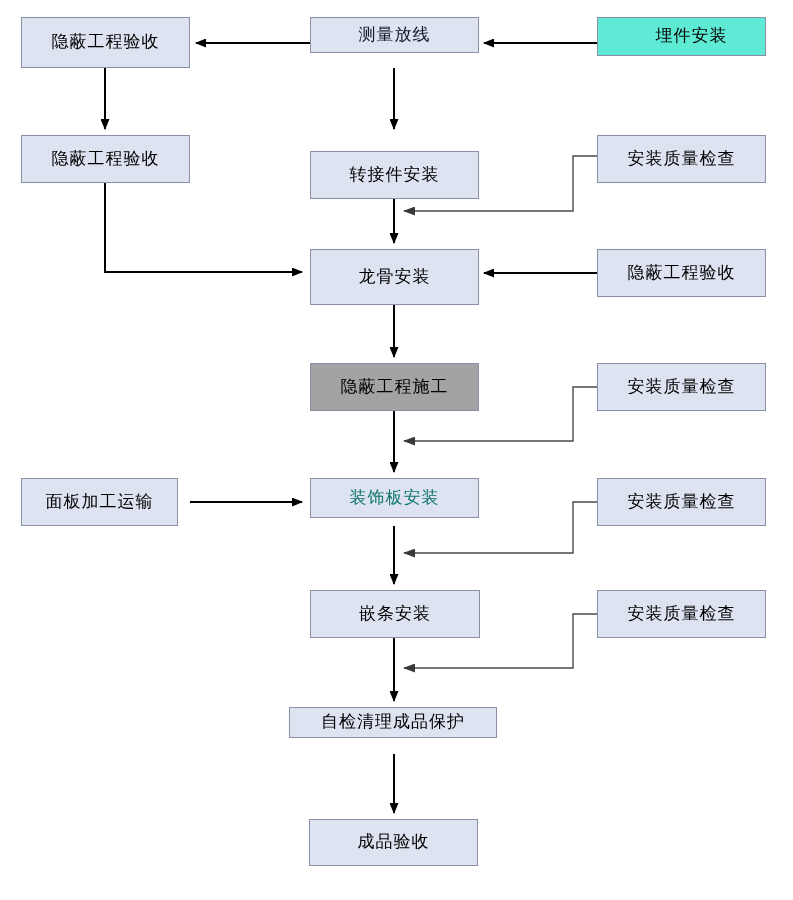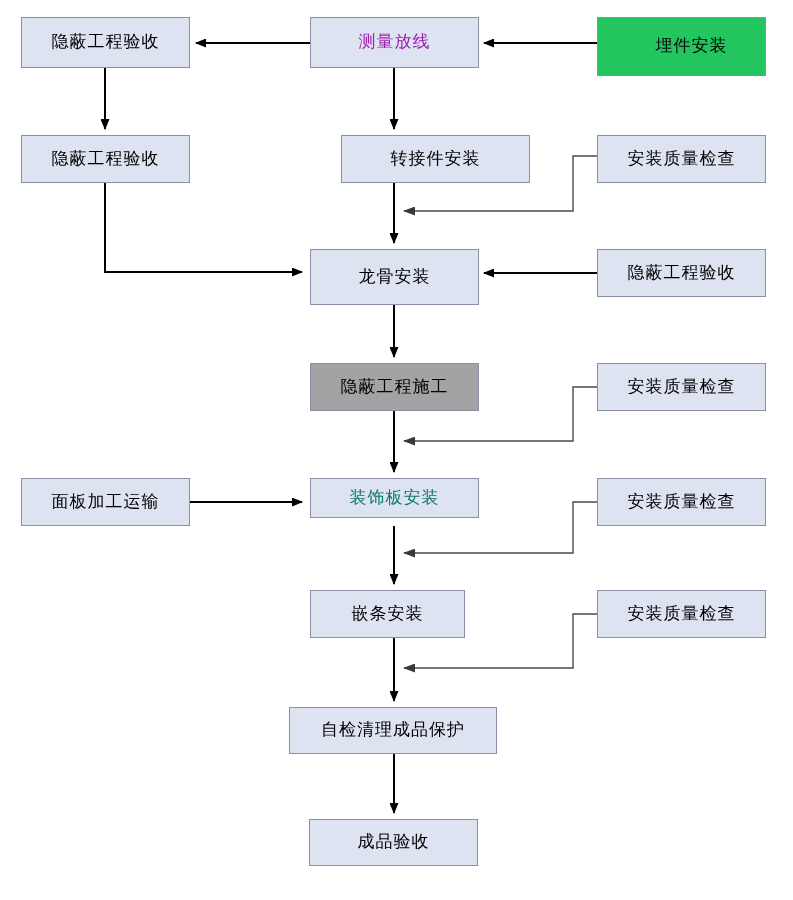--- a/index.html
+++ b/index.html
@@ -77,63 +77,63 @@
         <polyline points="597,614 573,614 573,668 404,668" fill="none" stroke="#4a4a4a" stroke-width="1.4" marker-end="url(#arrow-feedback)"></polyline>
         <polyline points="394,638 394,701" fill="none" stroke="#000000" stroke-width="2" marker-end="url(#arrow-main)"></polyline>
         <polyline points="394,754 394,813" fill="none" stroke="#000000" stroke-width="2" marker-end="url(#arrow-main)"></polyline>
       </g>
   </svg>
 
   <div id="nodes">
       <div class="node" style="left: 21px; top: 17px; width: 169px; height: 51px; background: rgb(221, 227, 240); border-color: rgb(139, 143, 163); color: rgb(0, 0, 0);">
         <span class="node-label">隐蔽工程验收</span>
       </div>
-      <div class="node" style="left: 310px; top: 17px; width: 169px; height: 51px; background: rgb(221, 227, 240); border-color: rgb(139, 143, 163); color: #a21caf;">
+      <div class="node" style="left: 310px; top: 17px; width: 169px; height: 36px; background: rgb(221, 227, 240); border-color: rgb(139, 143, 163); color: #0f172a;">
         <span class="node-label">测量放线</span>
       </div>
-      <div class="node" style="left: 597px; top: 17px; width: 169px; height: 59px; background: #22c55e; border-color: rgb(139, 143, 163); color: rgb(0, 0, 0); padding-left: 20px;">
+      <div class="node" style="left: 597px; top: 17px; width: 169px; height: 39px; background: #5eead4; border-color: rgb(139, 143, 163); color: rgb(0, 0, 0); padding-left: 20px;">
         <span class="node-label">埋件安装</span>
       </div>
       <div class="node" style="left: 21px; top: 135px; width: 169px; height: 48px; background: rgb(221, 227, 240); border-color: rgb(139, 143, 163); color: rgb(0, 0, 0);">
         <span class="node-label">隐蔽工程验收</span>
       </div>
-      <div class="node" style="left: 310px; top: 135px; width: 189px; height: 48px; background: rgb(221, 227, 240); border-color: rgb(139, 143, 163); color: rgb(0, 0, 0); margin-left: 31px;">
+      <div class="node" style="left: 310px; top: 151px; width: 169px; height: 48px; background: rgb(221, 227, 240); border-color: rgb(139, 143, 163); color: rgb(0, 0, 0);">
         <span class="node-label">转接件安装</span>
       </div>
       <div class="node" style="left: 597px; top: 135px; width: 169px; height: 48px; background: rgb(221, 227, 240); border-color: rgb(139, 143, 163); color: rgb(0, 0, 0);">
         <span class="node-label">安装质量检查</span>
       </div>
       <div class="node" style="left: 310px; top: 249px; width: 169px; height: 56px; background: rgb(221, 227, 240); border-color: rgb(139, 143, 163); color: rgb(0, 0, 0);">
         <span class="node-label">龙骨安装</span>
       </div>
       <div class="node" style="left: 597px; top: 249px; width: 169px; height: 48px; background: rgb(221, 227, 240); border-color: rgb(139, 143, 163); color: rgb(0, 0, 0);">
         <span class="node-label">隐蔽工程验收</span>
       </div>
       <div class="node" style="left: 310px; top: 363px; width: 169px; height: 48px; background: #a3a3a3; border-color: rgb(139, 143, 163); color: rgb(0, 0, 0);">
         <span class="node-label">隐蔽工程施工</span>
       </div>
       <div class="node" style="left: 597px; top: 363px; width: 169px; height: 48px; background: rgb(221, 227, 240); border-color: rgb(139, 143, 163); color: rgb(0, 0, 0);">
         <span class="node-label">安装质量检查</span>
       </div>
-      <div class="node" style="left: 21px; top: 478px; width: 169px; height: 48px; background: rgb(221, 227, 240); border-color: rgb(139, 143, 163); color: rgb(0, 0, 0);">
+      <div class="node" style="left: 21px; top: 478px; width: 157px; height: 48px; background: rgb(221, 227, 240); border-color: rgb(139, 143, 163); color: rgb(0, 0, 0);">
         <span class="node-label">面板加工运输</span>
       </div>
       <div class="node" style="left: 310px; top: 478px; width: 169px; height: 40px; background: rgb(221, 227, 240); border-color: rgb(139, 143, 163); color: #0f766e;">
         <span class="node-label">装饰板安装</span>
       </div>
       <div class="node" style="left: 597px; top: 478px; width: 169px; height: 48px; background: rgb(221, 227, 240); border-color: rgb(139, 143, 163); color: rgb(0, 0, 0);">
         <span class="node-label">安装质量检查</span>
       </div>
-      <div class="node" style="left: 310px; top: 590px; width: 155px; height: 48px; background: rgb(221, 227, 240); border-color: rgb(139, 143, 163); color: rgb(0, 0, 0);">
+      <div class="node" style="left: 310px; top: 590px; width: 170px; height: 48px; background: rgb(221, 227, 240); border-color: rgb(139, 143, 163); color: rgb(0, 0, 0);">
         <span class="node-label">嵌条安装</span>
       </div>
       <div class="node" style="left: 597px; top: 590px; width: 169px; height: 48px; background: rgb(221, 227, 240); border-color: rgb(139, 143, 163); color: rgb(0, 0, 0);">
         <span class="node-label">安装质量检查</span>
       </div>
-      <div class="node" style="left: 289px; top: 707px; width: 208px; height: 47px; background: rgb(221, 227, 240); border-color: rgb(139, 143, 163); color: rgb(0, 0, 0);">
+      <div class="node" style="left: 289px; top: 707px; width: 208px; height: 31px; background: rgb(221, 227, 240); border-color: rgb(139, 143, 163); color: rgb(0, 0, 0);">
         <span class="node-label">自检清理成品保护</span>
       </div>
       <div class="node" style="left: 309px; top: 819px; width: 169px; height: 47px; background: rgb(221, 227, 240); border-color: rgb(139, 143, 163); color: rgb(0, 0, 0);">
         <span class="node-label">成品验收</span>
       </div>
     </div>
 
 </div>
 
 </body></html>

